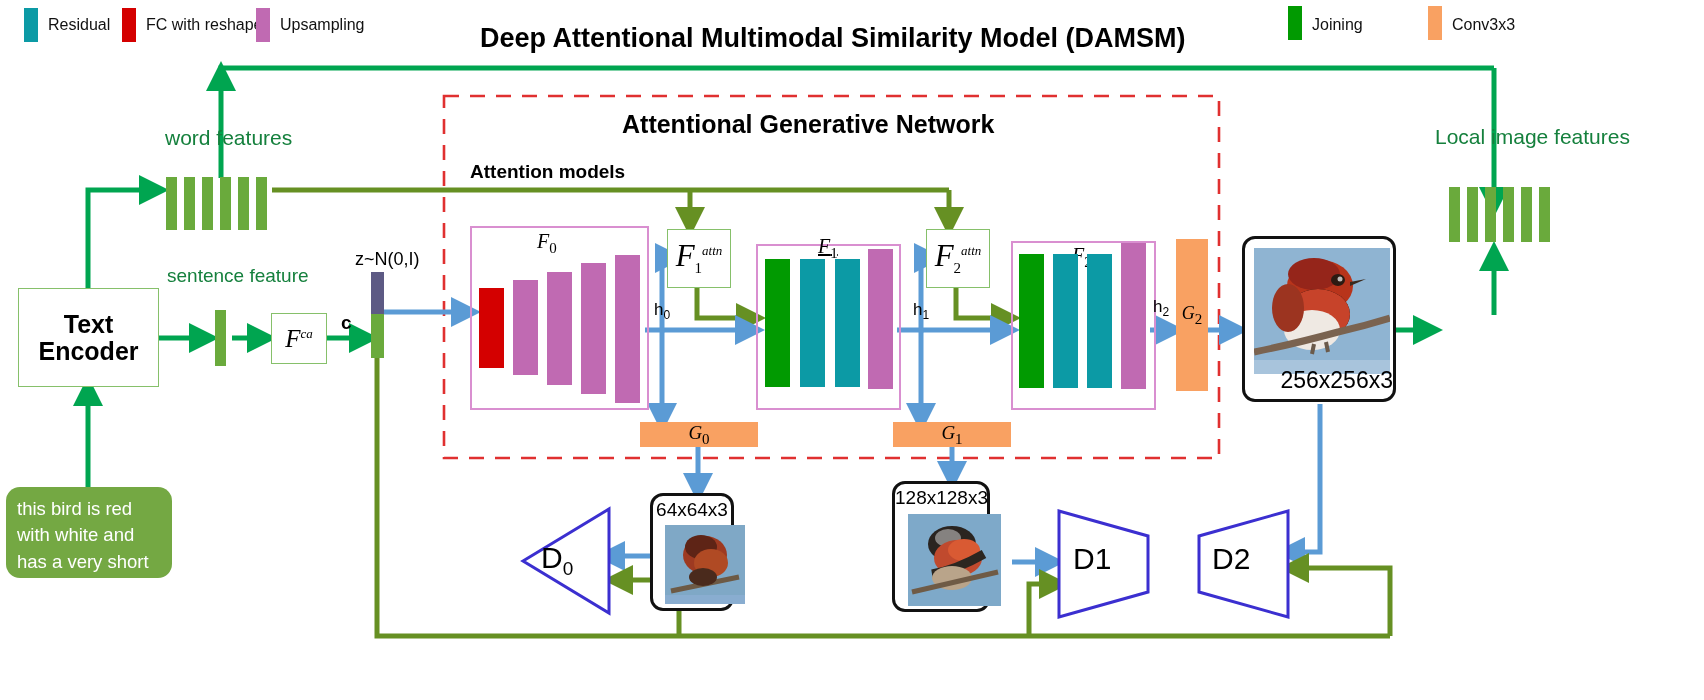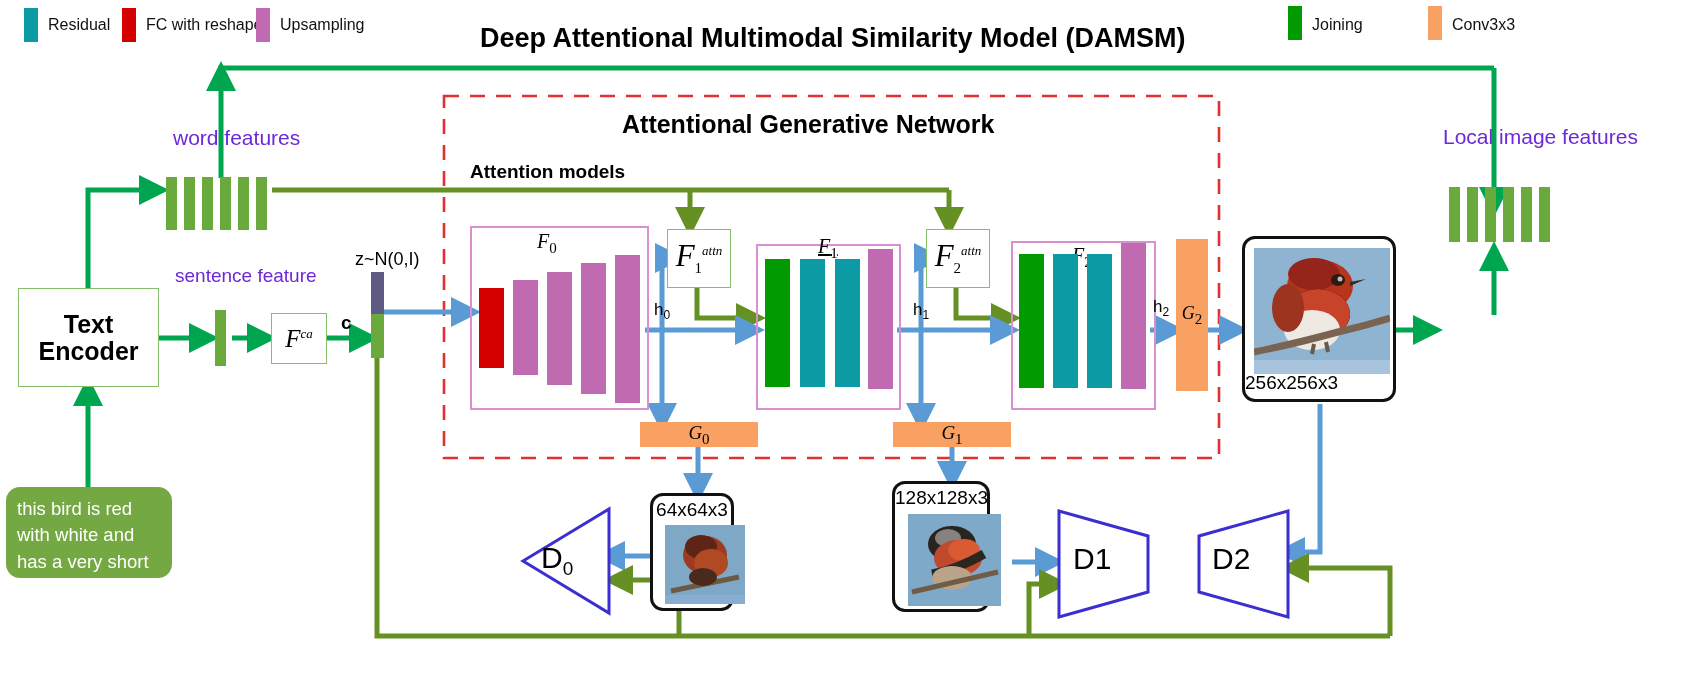--- a/index.html
+++ b/index.html
@@ -3,21 +3,21 @@
 <meta charset="utf-8">
 <style>
   html,body{margin:0;padding:0;background:#fff;}
   body{width:1704px;height:700px;font-family:"Liberation Sans",sans-serif;position:relative;overflow:hidden;}
   #stage{position:absolute;left:0;top:0;width:1704px;height:700px;}
   svg#wires{position:absolute;left:0;top:0;width:1704px;height:700px;pointer-events:none;}
   .abs{position:absolute;}
   .legend-sw{position:absolute;width:14px;height:34px;}
   .legend-tx{position:absolute;font-size:16px;color:#111;white-space:nowrap;}
   .title{position:absolute;font-weight:bold;color:#000;white-space:nowrap;}
-  .boxlabel{position:absolute;text-align:center;white-space:nowrap;color:#6d28d9;margin-left:8px;}
+  .boxlabel{position:absolute;text-align:center;white-space:nowrap;color:#15803d;}
   .greenbox{position:absolute;border:1.5px solid #86c06a;background:#fff;display:flex;align-items:center;justify-content:center;text-align:center;line-height:1.08;}
   .featbar{position:absolute;background:#6aaa3c;}
   .blk{position:absolute;}
   .fgroup{position:absolute;border:2px solid #d98fd0;background:transparent;}
   .fgl{position:absolute;font-style:italic;font-family:"Liberation Serif",serif;font-size:20px;color:#000;white-space:nowrap;}
   .attnbox{position:absolute;border:1.5px solid #86c06a;background:#fff;display:flex;align-items:center;justify-content:center;}
   .attnbox .f{font-family:"Liberation Serif",serif;font-style:italic;font-size:31px;line-height:1;}
   .sup{font-size:13px;vertical-align:super;font-style:italic;}
   .sub{font-size:15px;vertical-align:sub;font-style:normal;}
   .gbar{position:absolute;background:#f9a162;display:flex;align-items:center;justify-content:center;font-family:"Liberation Serif",serif;font-style:italic;font-size:19px;color:#000;}
@@ -273,21 +273,21 @@
         <ellipse cx="64" cy="66" rx="32" ry="25" fill="#c4destroy"></ellipse>
         <ellipse cx="64" cy="66" rx="32" ry="25" fill="#c7432a"></ellipse>
         <ellipse cx="58" cy="82" rx="28" ry="20" fill="#efe9e3"></ellipse>
         <ellipse cx="34" cy="60" rx="16" ry="24" fill="#9c3420"></ellipse>
         <path d="M0,104 Q40,96 84,84 Q110,78 136,70" stroke="#7a6350" stroke-width="7" fill="none"></path>
         <path d="M60,96 L58,106" stroke="#6b5a4a" stroke-width="4"></path>
         <path d="M72,94 L74,104" stroke="#6b5a4a" stroke-width="4"></path>
         <rect y="112" width="136" height="14" fill="#a8c4dc"></rect>
       </svg>
     </div>
-    <div style="position:absolute;left:0;right:0;bottom:5px;text-align:left;font-size:19px;color:#000;">256x256x3</div>
+    <div style="position:absolute;left:0;right:0;bottom:5px;text-align:right;font-size:23px;color:#000;">256x256x3</div>
   </div>
 
   <div class="boxlabel" style="left:1435px;top:126px;width:140px;font-size:21px;line-height:1.05;">Local image features</div>
   <div class="abs" style="left:1449px;top:187px;">
     <div class="featbar" style="left:0px;top:0;width:11px;height:55px;"></div>
     <div class="featbar" style="left:18px;top:0;width:11px;height:55px;"></div>
     <div class="featbar" style="left:36px;top:0;width:11px;height:55px;"></div>
     <div class="featbar" style="left:54px;top:0;width:11px;height:55px;"></div>
     <div class="featbar" style="left:72px;top:0;width:11px;height:55px;"></div>
     <div class="featbar" style="left:90px;top:0;width:11px;height:55px;"></div>

